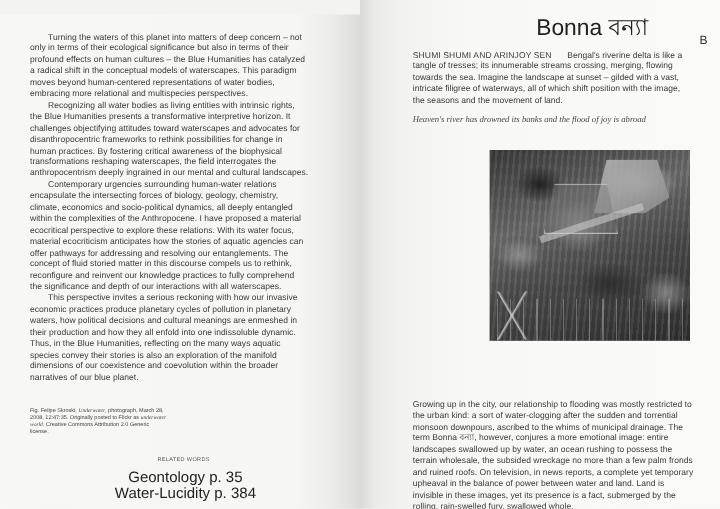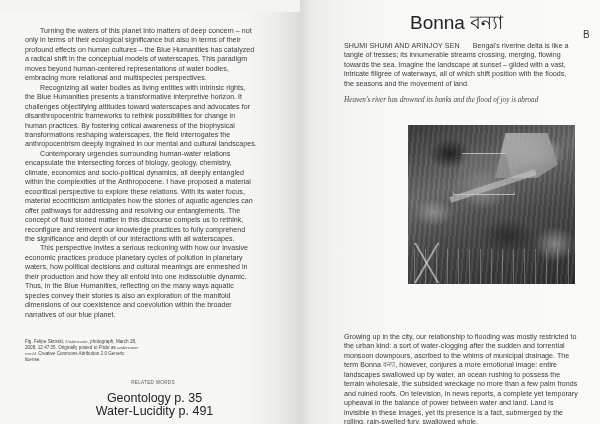--- a/index.html
+++ b/index.html
@@ -35,21 +35,21 @@
   }
   .related-list {
     position: absolute; left: 82px; top: 380px; width: 145px; text-align: center;
     font-size: 12.5px; line-height: 13px; color: #222;
   }
   .related-list div { white-space: nowrap; }
   .page-num {
     position: absolute; left: 9px; top: 412px; font-size: 5.5px; color: #444;
   }
   .title {
-    position: absolute; left: 410px; top: 8px; width: 130px; text-align: left;
+    position: absolute; left: 410px; top: 8px; width: 130px; text-align: right;
     font-size: 19px; color: #222; white-space: nowrap;
   }
   .side-letter {
     position: absolute; left: 583px; top: 29px; font-size: 10px; color: #333;
   }
   .right-intro { left: 344px; top: 42px; width: 232px; }
   .right-intro p { text-indent: 0; }
   .author { letter-spacing: 0.1px; margin-right: 13px; }
   .epigraph {
     position: absolute; left: 344px; top: 96px; width: 240px;
@@ -107,33 +107,33 @@
     <p>Recognizing all water bodies as living entities with intrinsic rights, the Blue Humanities presents a transformative interpretive horizon. It challenges objectifying attitudes toward waterscapes and advocates for disanthropocentric frameworks to rethink possibilities for change in human practices. By fostering critical awareness of the biophysical transformations reshaping waterscapes, the field interrogates the anthropocentrism deeply ingrained in our mental and cultural landscapes.</p>
     <p>Contemporary urgencies surrounding human-water relations encapsulate the intersecting forces of biology, geology, chemistry, climate, economics and socio-political dynamics, all deeply entangled within the complexities of the Anthropocene. I have proposed a material ecocritical perspective to explore these relations. With its water focus, material ecocriticism anticipates how the stories of aquatic agencies can offer pathways for addressing and resolving our entanglements. The concept of fluid storied matter in this discourse compels us to rethink, reconfigure and reinvent our knowledge practices to fully comprehend the significance and depth of our interactions with all waterscapes.</p>
     <p>This perspective invites a serious reckoning with how our invasive economic practices produce planetary cycles of pollution in planetary waters, how political decisions and cultural meanings are enmeshed in their production and how they all enfold into one indissoluble dynamic. Thus, in the Blue Humanities, reflecting on the many ways aquatic species convey their stories is also an exploration of the manifold dimensions of our coexistence and coevolution within the broader narratives of our blue planet.</p>
   </div>
 
   <div class="caption"><span>Fig.   Felipe Skroski, </span><em>Underwater</em><span>, photograph, March 28, 2008, 12:47:35. Originally posted to Flickr as </span><em>underwater world</em><span>. Creative Commons Attribution 2.0 Generic license.</span></div>
 
   <div class="related-label">RELATED WORDS</div>
   <div class="related-list">
     <div>Geontology p. 35</div>
-    <div>Water-Lucidity p. 491</div>
+    <div>Water-Lucidity p. 384</div>
   </div>
 
   <div class="page-num">42</div>
 </div>
 
 <div class="page page-right"></div>
 
 <div class="title">Bonna বন্যা</div>
 <div class="side-letter">B</div>
 
 <div class="body-text right-intro">
-  <p><span class="author">SHUMI SHUMI AND ARINJOY SEN</span><span>Bengal's riverine delta is like a tangle of tresses; its innumerable streams crossing, merging, flowing towards the sea. Imagine the landscape at sunset – gilded with a vast, intricate filigree of waterways, all of which shift position with the floods, the seasons and the movement of land.</span></p>
+  <p><span class="author">SHUMI SHUMI AND ARINJOY SEN</span><span>Bengal's riverine delta is like a tangle of tresses; its innumerable streams crossing, merging, flowing towards the sea. Imagine the landscape at sunset – gilded with a vast, intricate filigree of waterways, all of which shift position with the image, the seasons and the movement of land.</span></p>
 </div>
 
 <div class="epigraph">Heaven's river has drowned its banks and the flood of joy is abroad</div>
 
 <div class="photo" title="black-and-white photograph of scaffolding structures and figures among foliage">
   <div class="roof"></div>
   <div class="frame"></div>
   <div class="platform"></div>
   <div class="scaffold"></div>
   <div class="posts"></div>

